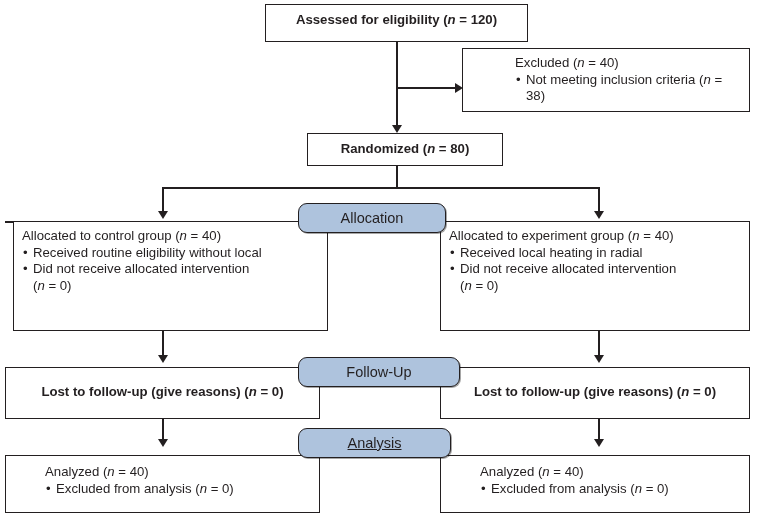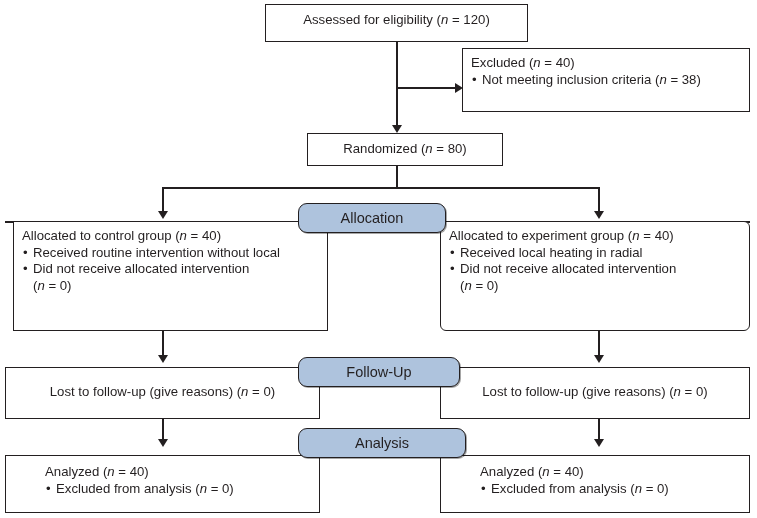--- a/index.html
+++ b/index.html
@@ -26,20 +26,21 @@
     line-height: 16.5px;
     color: #231f20;
     z-index: 3;
   }
   .box .inner {
     padding: 6px 8px 5px 8px;
   }
   .box.center .inner {
     text-align: center;
     padding-top: 7px;
+    font-weight: bold;
   }
   .line-item {
     white-space: nowrap;
   }
   .bullet {
     position: relative;
     padding-left: 11px;
     white-space: normal;
   }
   .bullet::before {
@@ -105,21 +106,21 @@
       <div class="line-item"><span>Assessed for eligibility (</span><i class="n">n</i><span> = 120)</span></div>
     </div>
   </div>
 
   <div class="vline" style="left:396px; top:42px; height:89px;"></div>
   <div class="arrow-down" style="left:392px; top:125px;"></div>
 
   <div class="hline" style="left:396px; top:87px; width:62px;"></div>
   <div class="arrow-right" style="left:455px; top:83px;"></div>
 
-  <div class="box" style="left:462px; top:48px; width:288px; height:64px;">
+  <div class="box" style="left:462px; top:48px; width:288px; height:64px;padding-left:44px;">
     <div class="inner">
       <div class="line-item"><span>Excluded (</span><i class="n">n</i><span> = 40)</span></div>
       <div class="bullet"><span>Not meeting inclusion criteria (</span><i class="n">n</i><span> = 38)</span></div>
     </div>
   </div>
 
   <div class="box center" style="left:307px; top:133px; width:196px; height:33px;">
     <div class="inner">
       <div class="line-item"><span>Randomized (</span><i class="n">n</i><span> = 80)</span></div>
     </div>
@@ -134,27 +135,27 @@
 
   <div class="hline" style="left:5px; top:221px; width:745px;"></div>
 
   <div class="pill" style="left:298px; top:203px; width:148px; height:30px;">
     <span>Allocation</span>
   </div>
 
   <div class="box" style="left:5px; top:221px; width:315px; height:110px;margin-left:8px;">
     <div class="inner">
       <div class="line-item"><span>Allocated to control group (</span><i class="n">n</i><span> = 40)</span></div>
-      <div class="bullet"><span>Received routine intervention without local</span></div>
+      <div class="bullet"><span>Received routine eligibility without local</span></div>
       <div class="bullet"><span>Did not receive allocated intervention</span></div>
       <div class="cont"><span>(</span><i class="n">n</i><span> = 0)</span></div>
     </div>
   </div>
 
-  <div class="box" style="left:440px; top:221px; width:310px; height:110px;border-radius:6px;">
+  <div class="box" style="left:440px; top:221px; width:310px; height:110px;">
     <div class="inner">
       <div class="line-item"><span>Allocated to experiment group (</span><i class="n">n</i><span> = 40)</span></div>
       <div class="bullet"><span>Received local heating in radial</span></div>
       <div class="bullet"><span>Did not receive allocated intervention</span></div>
       <div class="cont"><span>(</span><i class="n">n</i><span> = 0)</span></div>
     </div>
   </div>
 
   <div class="vline" style="left:162px; top:331px; height:28px;"></div>
   <div class="arrow-down" style="left:158px; top:355px;"></div>
@@ -179,21 +180,21 @@
     </div>
   </div>
 
   <div class="vline" style="left:162px; top:419px; height:24px;"></div>
   <div class="arrow-down" style="left:158px; top:439px;"></div>
   <div class="vline" style="left:598px; top:419px; height:24px;"></div>
   <div class="arrow-down" style="left:594px; top:439px;"></div>
 
   <div class="hline" style="left:5px; top:455px; width:745px;"></div>
 
-  <div class="pill" style="left:298px; top:428px; width:168px; height:30px;">
+  <div class="pill" style="left:298px; top:428px; width:153px; height:30px;text-decoration:underline;">
     <span>Analysis</span>
   </div>
 
   <div class="box" style="left:5px; top:455px; width:315px; height:58px;">
     <div class="inner" style="padding-left:39px; padding-top:8px;">
       <div class="line-item"><span>Analyzed (</span><i class="n">n</i><span> = 40)</span></div>
       <div class="bullet"><span>Excluded from analysis (</span><i class="n">n</i><span> = 0)</span></div>
     </div>
   </div>
 

